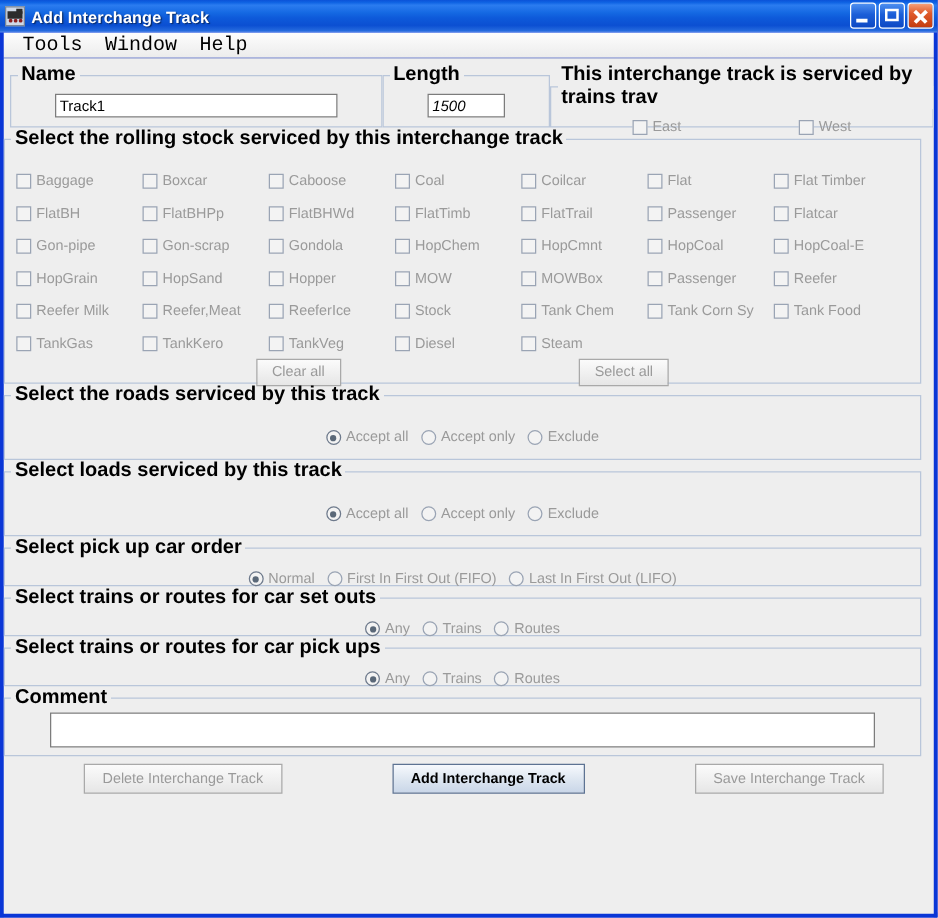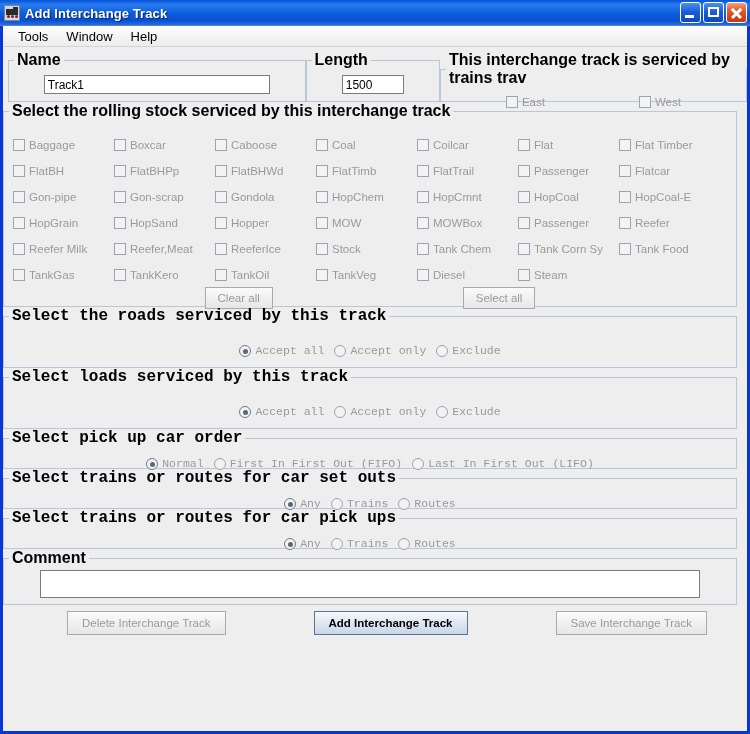--- a/index.html
+++ b/index.html
@@ -60,21 +60,21 @@
 
   
   .menubar{
     height:21px;width:744px;
     background:linear-gradient(to bottom,#fdfdfd,#ececec);
     border-bottom:1px solid #d4d4d4;
     display:flex;align-items:center;
     padding-left:6px;box-sizing:border-box;
   }
   .menu-item{
-    font-size:13px;color:#000;padding:2px 9px;cursor:default;white-space:nowrap;
+    font-size:16px;color:#000;padding:2px 9px;cursor:default;white-space:nowrap;font-family:Liberation Mono, monospace;
   }
 
   
   .content{
     width:744px;height:684px;box-sizing:border-box;
     background:#eeeeee;overflow:hidden;position:relative;
   }
 
   fieldset.panel{
     margin:0;padding:0;border:1px solid #b9c6da;
@@ -89,21 +89,21 @@
   .p-name{width:310px;height:51px;}
   .p-len{width:140px;height:51px;margin-left:5px;}
   .p-dir{width:320px;height:51px;margin-left:5px;}
 
   .fld{
     border:1px solid #7c7c7c;background:#fff;box-sizing:border-box;
     font-family:"Liberation Sans",sans-serif;font-size:12px;color:#000;
     padding:1px 3px;outline:none;
   }
   .name-fld{width:226px;height:19px;display:block;margin:6px auto 0 auto;}
-  .len-fld{width:62px;height:19px;display:block;margin:6px auto 8px auto;}
+  .len-fld{width:62px;height:19px;display:block;margin:6px auto 8px auto;font-style:italic;}
 
   .dir-row{display:flex;justify-content:space-around;align-items:center;margin-top:9px;padding:0 18px;}
 
   
   .cb{
     width:12px;height:12px;box-sizing:border-box;
     border:1px solid #9aa4b4;background:#f3f3f3;
     display:inline-block;vertical-align:-2px;flex:none;
   }
   .rb{
@@ -136,21 +136,21 @@
     border:1px solid #a9a9a9;color:#9a9a9a;
     padding:4px 12px;box-sizing:border-box;cursor:default;white-space:nowrap;
   }
   .btn.primary{
     color:#000;font-weight:bold;
     border:1px solid #5d7393;
     background:linear-gradient(to bottom,#f6f9fd,#dce5f0 55%,#c9d6e8);
   }
 
   
-  .p-sec{width:734px;margin:0 0 0 5px;font-family:Liberation Mono, monospace;}
+  .p-sec{width:734px;margin:0 0 0 5px;}
   .p-sec.h68{height:61px;}
   .p-sec.h46{height:40px;}
   .radio-row{display:flex;justify-content:center;align-items:center;gap:10px;}
   .rr-pad-lg{margin-top:19px;}
   .rr-pad-sm{margin-top:10px;}
 
   
   .p-comment{width:734px;height:56px;margin:10px 0 0 5px;}
   .comment-fld{
     width:660px;height:28px;display:block;margin:3px auto 0 auto;
@@ -371,24 +371,20 @@
           <span class="opt">
             <span class="cb"></span>
             <span class="lbl">TankGas</span>
           </span>
           <span class="opt">
             <span class="cb"></span>
             <span class="lbl">TankKero</span>
           </span>
           <span class="opt">
             <span class="cb"></span>
-            <span class="lbl">TankOil</span>
-          </span>
-          <span class="opt">
-            <span class="cb"></span>
             <span class="lbl">TankVeg</span>
           </span>
           <span class="opt">
             <span class="cb"></span>
             <span class="lbl">Diesel</span>
           </span>
           <span class="opt">
             <span class="cb"></span>
             <span class="lbl">Steam</span>
           </span>

